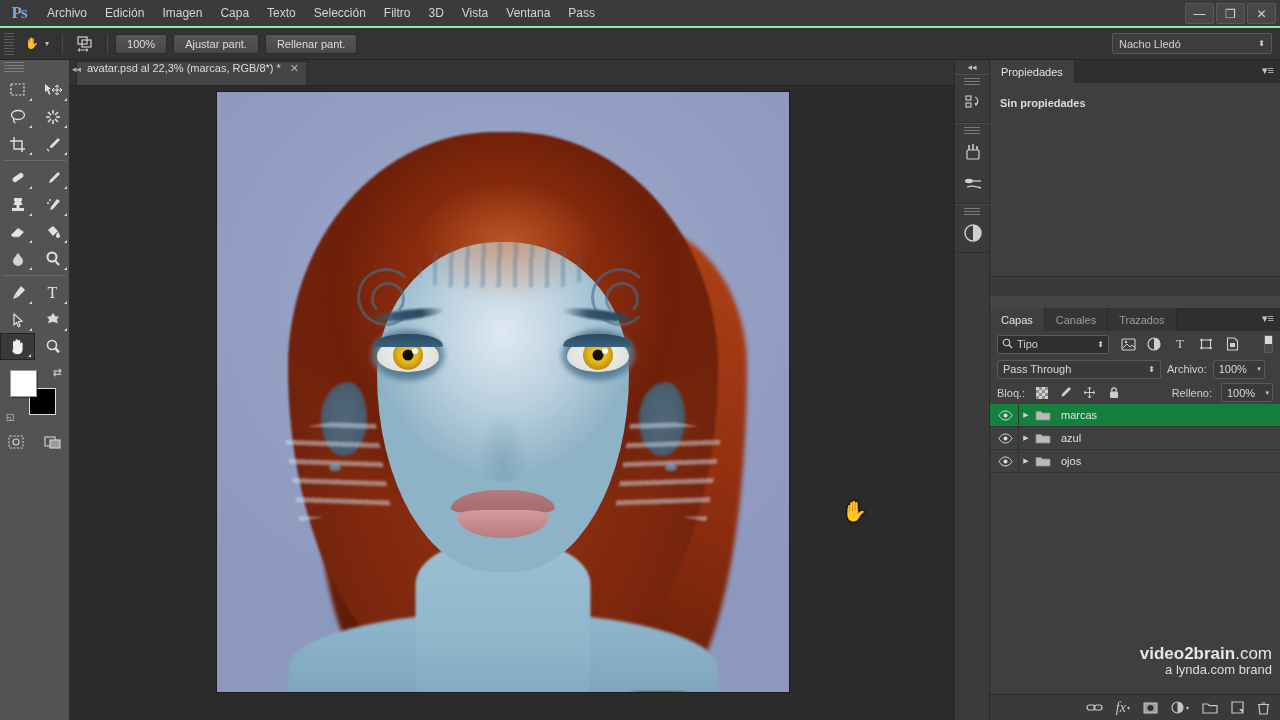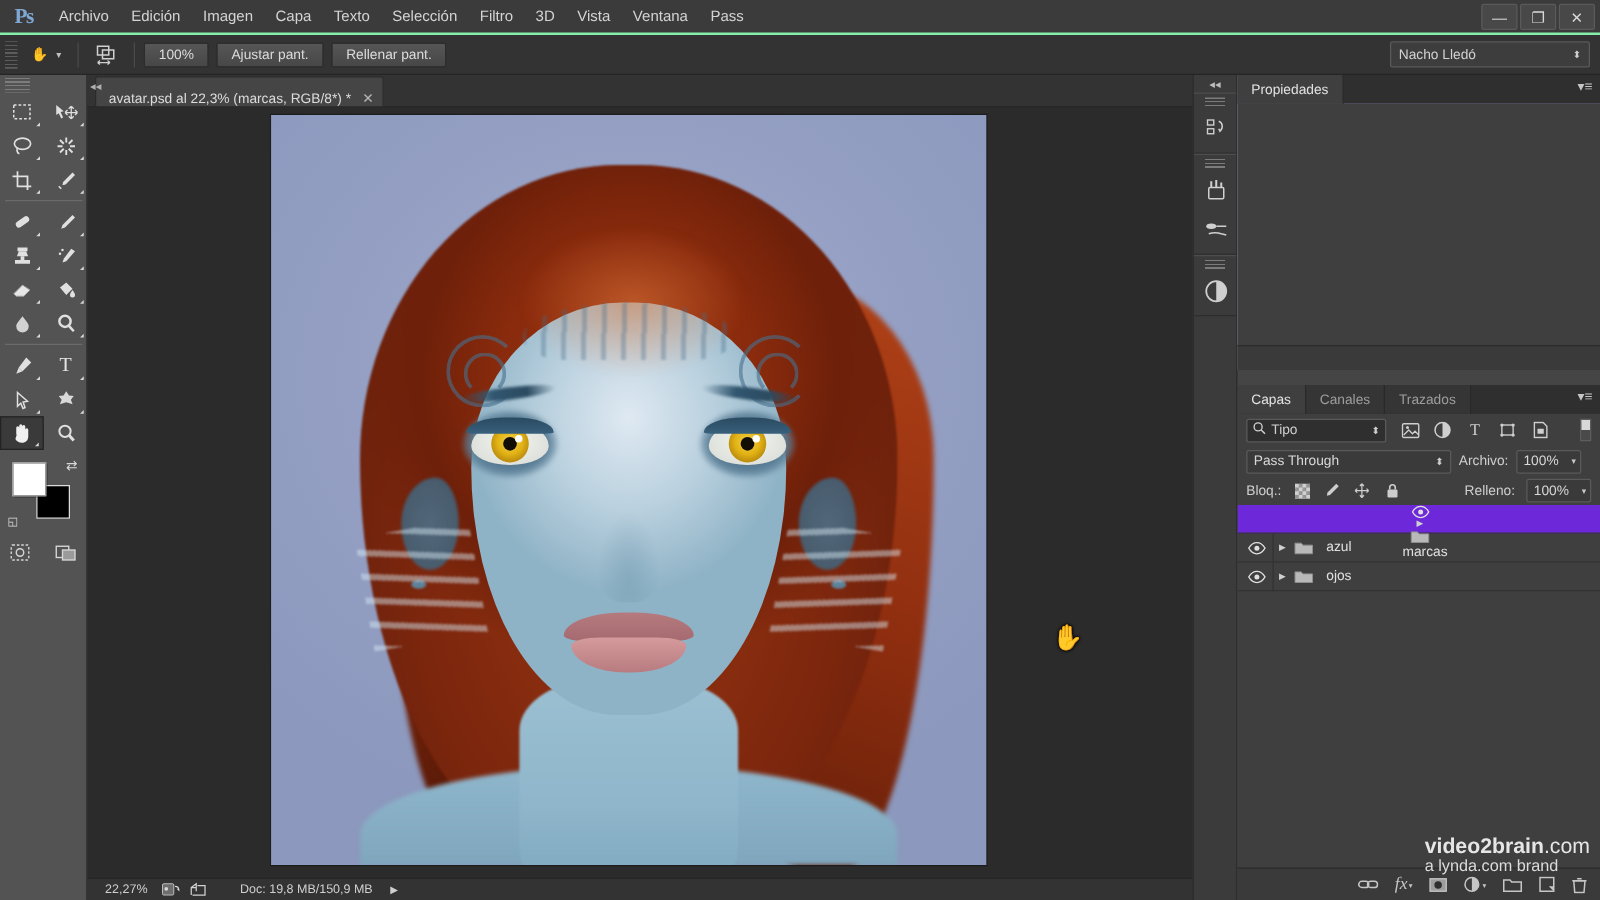--- a/index.html
+++ b/index.html
@@ -104,21 +104,21 @@
   .tb-bottom .tb-cell { width: 30px; }
 
   
   .tabstrip {
     position: absolute; left: 70px; top: 60px; width: 884px; height: 26px;
     background: #333333; border-bottom: 1px solid #242424;
     display: flex; align-items: flex-end;
   }
   .doctab {
     height: 24px; background: #454545; border: 1px solid #2b2b2b; border-bottom: none;
-    border-radius: 2px 2px 0 0; display: flex; align-items: flex-end;
+    border-radius: 2px 2px 0 0; display: flex; align-items: flex-start;
     padding: 0 7px 0 10px; margin-left: 6px; color: #dcdcdc; font-size: 11px;
   }
   .doctab .tab-close { margin-left: 9px; font-size: 11px; color: #b4b4b4; }
   .tabstrip-collapse {
     position: absolute; left: 2px; top: 4px; font-size: 9px; color: #b0b0b0;
   }
 
   
   .canvas-area {
     position: absolute; left: 70px; top: 86px; width: 884px; height: 616px;
@@ -384,21 +384,21 @@
       linear-gradient(45deg,#8f8f8f 25%,#cfcfcf 25%,#cfcfcf 75%,#8f8f8f 75%);
     background-size: 6px 6px; background-position: 0 0, 3px 3px;
   }
 
   .layer-list { position: absolute; left: 0; top: 96px; width: 290px; height: 286px; background: #3f3f3f; overflow: hidden; }
   .layer-row {
     display: flex; align-items: center; height: 23px;
     border-bottom: 1px solid #333333; padding-left: 2px;
   }
   .layer-row.tall { height: 30px; }
-  .layer-row.selected { background: #6d28d9; flex-direction: column; }
+  .layer-row.selected { background: #15803d; }
   .eye-cell { width: 26px; display: flex; align-items: center; justify-content: center; font-size: 11px; color: #dadada; }
   .eye-sep { width: 1px; height: 23px; background: #333333; }
   .disc-tri { width: 14px; display: flex; align-items: center; justify-content: center; font-size: 7px; color: #d0d0d0; }
   .folder-ico { width: 20px; display: flex; align-items: center; justify-content: center; font-size: 12px; color: #c6c6c6; }
   .layer-name { font-size: 11px; color: #e0e0e0; padding-left: 8px; }
   .thumb {
     width: 26px; height: 26px; margin-left: 4px; border: 1px solid #2a2a2a;
     background:
       radial-gradient(circle at 50% 72%, #e9cfc2 0 22%, transparent 23%),
       radial-gradient(ellipse 58% 45% at 50% 30%, #8e3414 0 60%, transparent 61%),
@@ -413,21 +413,21 @@
   }
   .layers-footer {
     position: absolute; left: 0; bottom: 0; width: 290px; height: 26px;
     background: #3a3a3a; border-top: 1px solid #2b2b2b;
     display: flex; align-items: center; justify-content: flex-end; gap: 13px; padding-right: 10px;
   }
   .lf-ico { font-size: 13px; color: #c6c6c6; display: flex; align-items: center; }
 
   
   .watermark {
-    position: absolute; right: 8px; bottom: 19px; text-align: left;
+    position: absolute; right: 8px; bottom: 42px; text-align: right;
     color: #e6e6e6; line-height: 1.15; pointer-events: none; margin-top: 44px;
   }
   .wm1 { font-size: 17px; }
   .wm1 b { font-weight: bold; }
   .wm2 { font-size: 13px; color: #dcdcdc; }
 </style>
 </head>
 <body>
 
 <div class="app">
@@ -684,38 +684,20 @@
       <div class="cheek-stripes l"></div>
       <div class="cheek-stripes r"></div>
       <div class="lips">
         <div class="lip-top"></div>
         <div class="lip-bot"></div>
       </div>
     </div>
     <div class="cursor-hand">✋</div>
   </div>
 
-  <div class="statusbar">
-    <div class="st-zoom">22,27%</div>
-    <div class="st-ico">
-      <svg width="16" height="11" viewBox="0 0 16 11">
-          <rect x="1" y="1" width="9" height="9" rx="1" fill="#6d6d6d" stroke="#bdbdbd" stroke-width="0.8"></rect>
-          <circle cx="4" cy="5" r="1.5" fill="#d8d8d8"></circle>
-          <path d="M11 3c2 0 3 1.5 3 3l-1-1" stroke="#d8d8d8" stroke-width="1" fill="none"></path>
-        </svg>
-    </div>
-    <div class="st-ico">
-      <svg width="14" height="11" viewBox="0 0 14 11">
-          <path d="M1 10V4h4M1 4l4-3v6" stroke="#d2d2d2" stroke-width="1" fill="none"></path>
-          <path d="M6 2.5h6V10H2" stroke="#d2d2d2" stroke-width="1" fill="none"></path>
-        </svg>
-    </div>
-    <div class="st-doc">Doc: 19,8 MB/150,9 MB</div>
-    <div class="st-arrow">▶</div>
-  </div>
 
   <div class="icondock">
     <div class="dock-collapse">◂◂</div>
     <div class="dock-group">
       <div class="dock-grip"></div>
       <div class="dock-ico">
         <svg width="20" height="18" viewBox="0 0 20 18">
             <rect x="3" y="2" width="5" height="4" fill="none" stroke="#cfcfcf" stroke-width="1.1"></rect>
             <rect x="3" y="9" width="5" height="4" fill="none" stroke="#cfcfcf" stroke-width="1.1"></rect>
             <path d="M12 3c3 1 4 5 1 8l-1-2" stroke="#cfcfcf" stroke-width="1.2" fill="none"></path>
@@ -750,20 +732,21 @@
   </div>
 
   <div class="panel-col">
 
     <div class="panel">
       <div class="panel-tabs">
         <div class="ptab active">Propiedades</div>
         <div class="panel-menu">▾≡</div>
       </div>
       <div class="props-body">
+        <div class="props-text">Sin propiedades</div>
         <div class="props-footer"></div>
       </div>
     </div>
 
     <div class="layers-panel">
       <div class="panel-tabs">
         <div class="ptab active">Capas</div>
         <div class="ptab">Canales</div>
         <div class="ptab">Trazados</div>
         <div class="panel-menu">▾≡</div>

